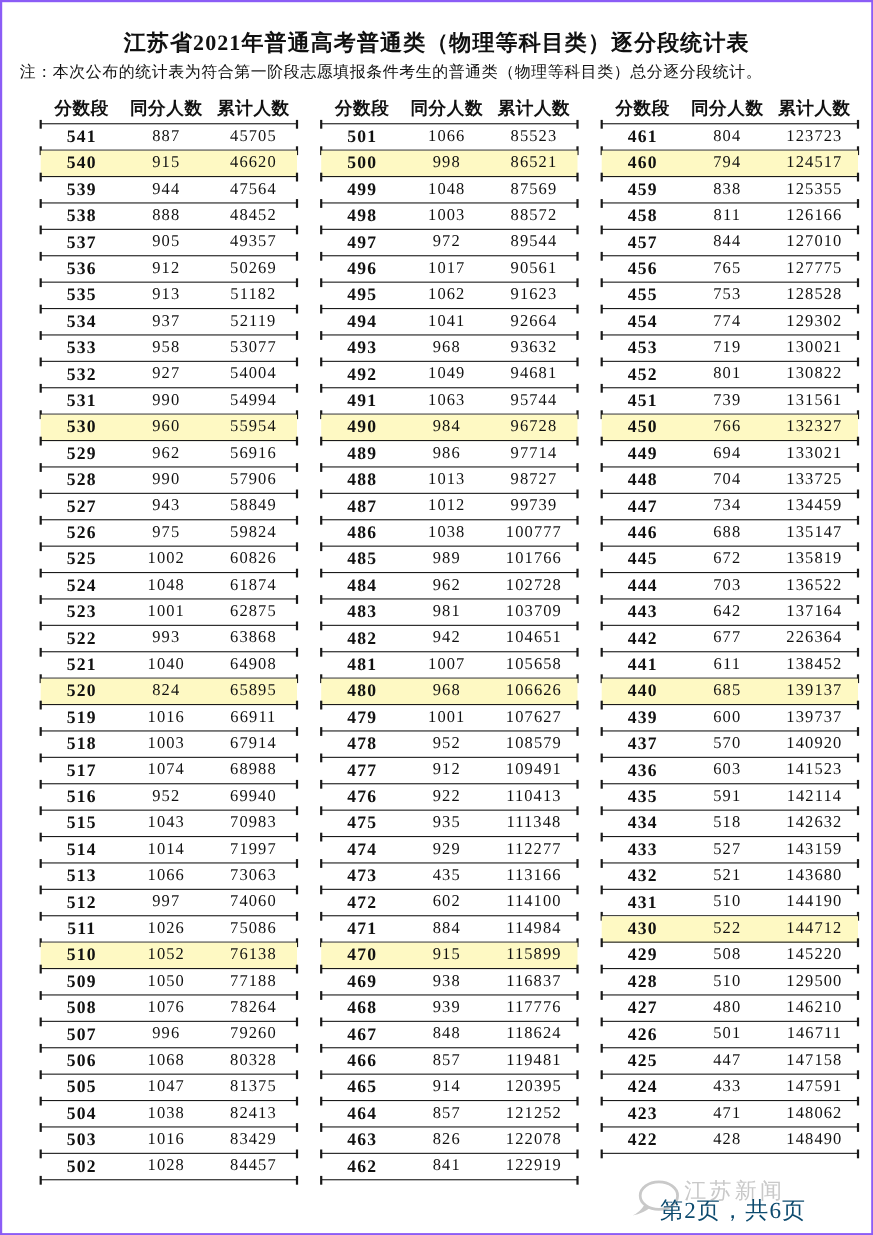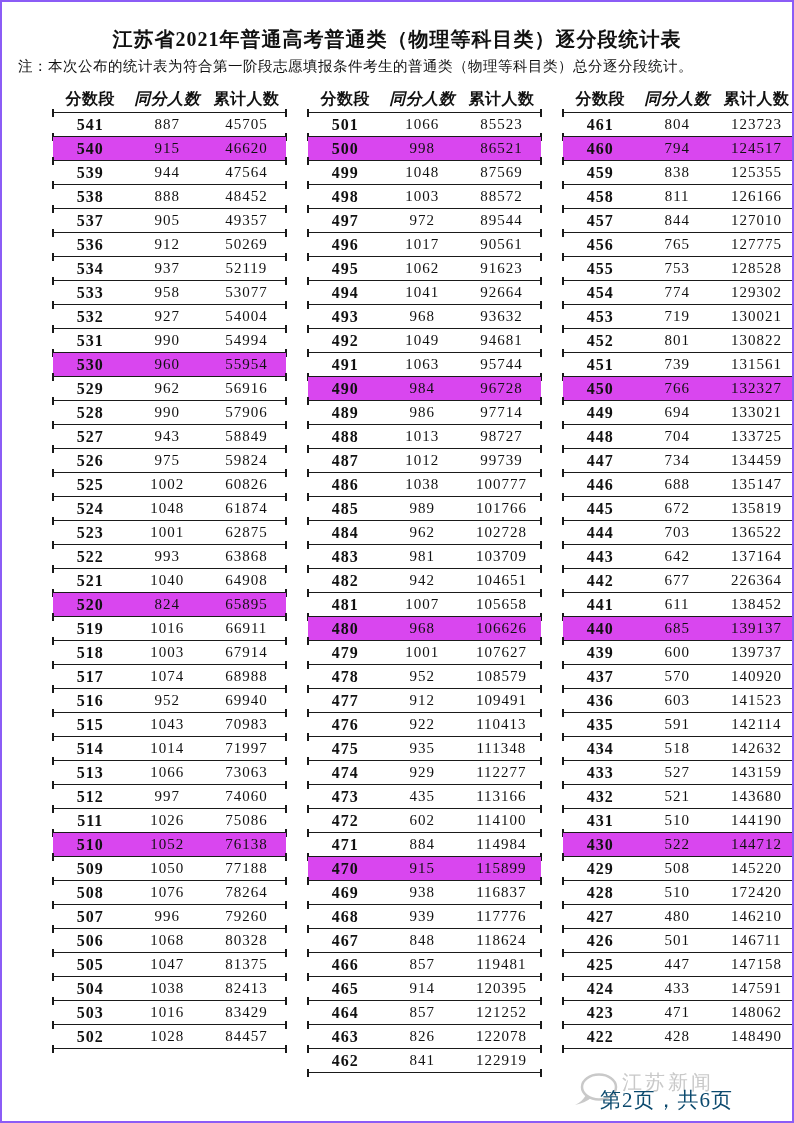--- a/index.html
+++ b/index.html
@@ -22,35 +22,35 @@
     letter-spacing:1px;
   }
   .note{
     margin:5px 0 0 16px;
     font-size:14.5px;
     line-height:19px;
     letter-spacing:0.5px;
   }
   .tables{
     display:flex;
-    padding-left:51px;
+    padding-left:35px;
     gap:22px;
     margin-top:11px;
   }
   .tgroup{flex:0 0 233px;width:233px;}
   .thead{
     display:flex;
     align-items:center;
     height:25px;
     font-weight:bold;
     font-size:16px;
   }
   .thead .h{text-align:center;letter-spacing:0.5px;}
   .h.score{width:32%;}
-  .h.count{width:34%;font-style:italic;}
+  .h.count{width:34%;}
   .h.cum{width:34%;}
   .tbody{
     position:relative;
     border-top:1.5px solid #1a1a1a;
   }
   .tbody::before,.tbody::after{
     content:"";position:absolute;top:-4.5px;width:2px;height:8px;background:#1a1a1a;
   }
   .tbody::before{left:-1px}
   .tbody::after{right:-1px}
@@ -61,21 +61,21 @@
     height:24px;
     box-sizing:border-box;
     border-bottom:1.5px solid #1a1a1a;
     font-size:15px;
   }
   .row::before,.row::after{
     content:"";position:absolute;bottom:-4.5px;width:2px;height:8px;background:#1a1a1a;
   }
   .row::before{left:-1px}
   .row::after{right:-1px}
-  .row.shaded{background:#d946ef;}
+  .row.shaded{background:#fef9c3;}
   .c{text-align:center;letter-spacing:1px;}
   .c.score{width:32%;font-weight:bold;font-size:16px;}
   .c.count{width:34%;}
   .c.cum{width:34%;}
   .footer{
     position:absolute;
     right:6px;bottom:8px;
     width:214px;height:44px;
   }
   .bubble{position:absolute;left:0;top:3px;}
@@ -132,20 +132,25 @@
             <span class="c score">537</span>
             <span class="c count">905</span>
             <span class="c cum">49357</span>
           </div>
           <div class="row">
             <span class="c score">536</span>
             <span class="c count">912</span>
             <span class="c cum">50269</span>
           </div>
           <div class="row">
+            <span class="c score">535</span>
+            <span class="c count">913</span>
+            <span class="c cum">51182</span>
+          </div>
+          <div class="row">
             <span class="c score">534</span>
             <span class="c count">937</span>
             <span class="c cum">52119</span>
           </div>
           <div class="row">
             <span class="c score">533</span>
             <span class="c count">958</span>
             <span class="c cum">53077</span>
           </div>
           <div class="row">
@@ -679,21 +684,21 @@
             <span class="c cum">144712</span>
           </div>
           <div class="row">
             <span class="c score">429</span>
             <span class="c count">508</span>
             <span class="c cum">145220</span>
           </div>
           <div class="row">
             <span class="c score">428</span>
             <span class="c count">510</span>
-            <span class="c cum">172420</span>
+            <span class="c cum">129500</span>
           </div>
           <div class="row">
             <span class="c score">427</span>
             <span class="c count">480</span>
             <span class="c cum">146210</span>
           </div>
           <div class="row">
             <span class="c score">426</span>
             <span class="c count">501</span>
             <span class="c cum">146711</span>

